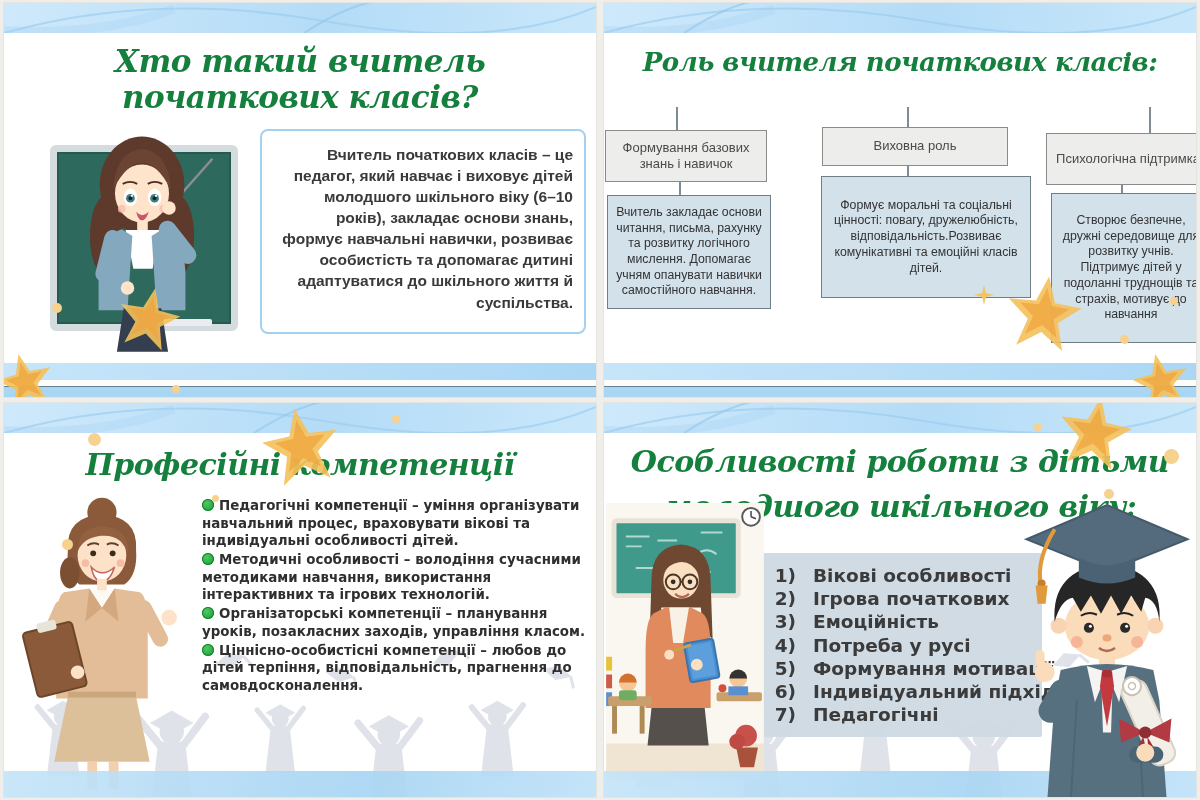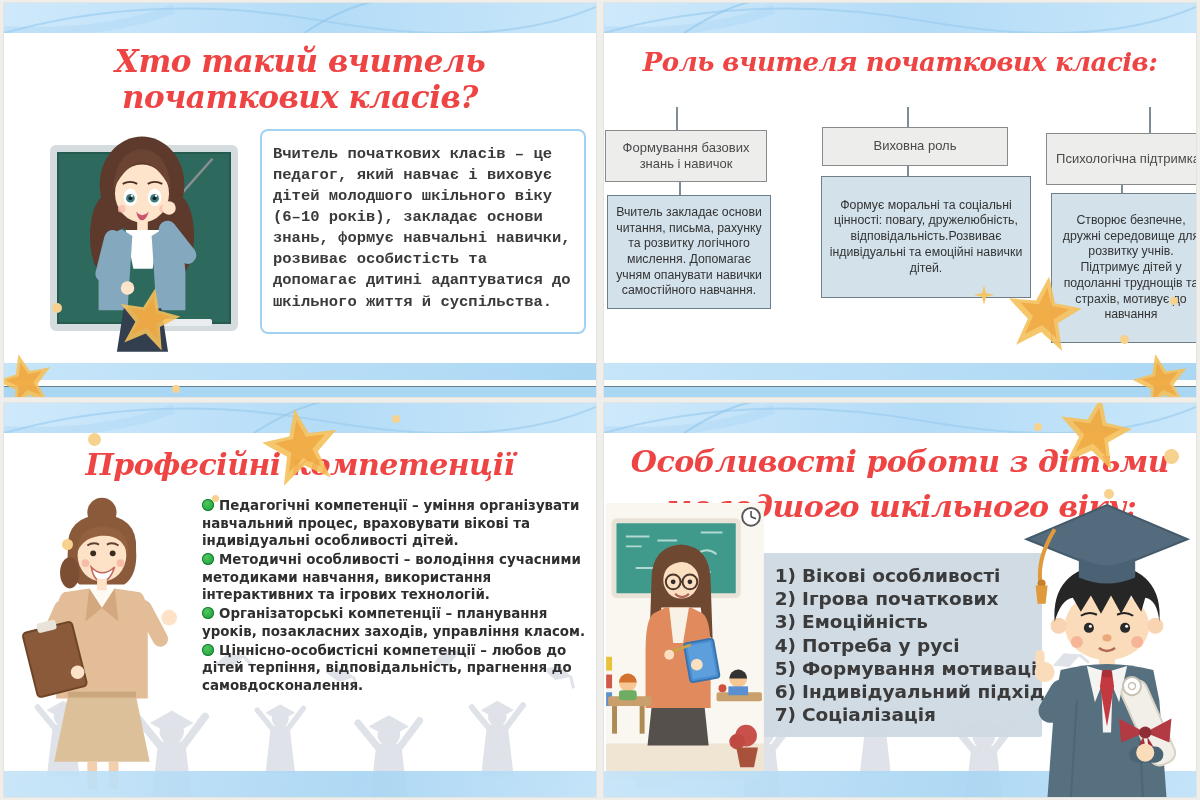--- a/index.html
+++ b/index.html
@@ -14,29 +14,29 @@
     background:linear-gradient(100deg,#cfe9fb 0%,#b4dcf7 55%,#c9e7fa 100%)}
   .foot-top{position:absolute;bottom:0;left:0;width:100%;height:34px;z-index:4}
   .foot-top .b1{position:absolute;top:0;height:17px;width:100%;background:linear-gradient(100deg,#c6e5f9,#abd7f4)}
   .foot-top .tear{position:absolute;top:17px;height:6px;width:100%;background:#fdfdfc}
   .foot-top .line{position:absolute;top:23px;height:1px;width:100%;background:#64808f}
   .foot-top .b2{position:absolute;top:24px;height:10px;width:100%;background:#a9d6f3}
   .band-bot{position:absolute;bottom:0;left:0;width:100%;height:26px;z-index:4;
     background:linear-gradient(100deg,rgba(197,228,248,.92),rgba(168,213,243,.92) 60%,rgba(190,225,248,.92))}
 
   .title{position:absolute;left:0;width:100%;text-align:center;z-index:2;
-    font-family:"DejaVu Serif",serif;font-style:italic;font-weight:bold;color:#ef4444;letter-spacing:-.5px}
+    font-family:"DejaVu Serif",serif;font-style:italic;font-weight:bold;color:#15803d;letter-spacing:-.5px}
 
   
   .tl-board{position:absolute;left:46px;top:142px;width:174px;height:172px;z-index:2;
     background:#2e695d;border:7px solid #d5dcdf;border-radius:6px;box-shadow:inset 0 0 0 2px #265a4f}
   .tl-tray{position:absolute;left:150px;top:316px;width:58px;height:7px;background:#e9edef;border-radius:2px;z-index:2}
   .tl-textbox{position:absolute;left:256px;top:126px;width:300px;height:188px;z-index:2;
     background:#fff;border:2px solid #a3d2f1;border-radius:8px;padding:13px 11px 0 11px;
-    text-align:left;font-size:15.5px;font-weight:600;line-height:1.36;color:#3a3a3a;font-family:Liberation Mono, monospace}
+    text-align:right;font-size:15.5px;font-weight:600;line-height:1.36;color:#3a3a3a;font-family:Liberation Sans, sans-serif}
 
   
   .conn{position:absolute;background:#7d8c95;z-index:2}
   .dbox{position:absolute;z-index:2;display:flex;align-items:center;justify-content:center;text-align:center;
     border:1.5px solid #8a8a8a;color:#4a4a4a}
   .dbox.head{background:#ededec;font-size:13px;line-height:1.25;padding:2px 6px}
   .dbox.detail{background:#d3e1ea;border-color:#6f7f88;color:#333;font-size:12.3px;line-height:1.28;padding:4px 6px}
 
   
   .clist{position:absolute;left:198px;top:94px;width:396px;z-index:2;
@@ -45,21 +45,21 @@
   .cdot{display:inline-block;width:12px;height:12px;border-radius:50%;vertical-align:-1px;margin-right:5px;
     background:radial-gradient(circle at 38% 35%,#52c75f,#2fae4a 55%,#1d8a35);box-shadow:inset 0 0 0 1px #17802e}
   .lead{}
 
   
   .npanel{position:absolute;left:154px;top:150px;width:284px;height:184px;z-index:2;
     background:rgba(205,217,227,.95);border-radius:2px;padding:11px 0 0 6px;box-sizing:border-box}
   .nrow{display:flex;height:23.2px;align-items:center;
     font-family:"DejaVu Sans",sans-serif;font-size:18.5px;font-weight:600;color:#3b3b3b}
   .nnum{width:32px;text-align:right;flex:none}
-  .ntext{margin-left:6px;white-space:nowrap}
+  .ntext{margin-left:17px;white-space:nowrap}
 
   .star{position:absolute;z-index:5}
   .deco-dot{position:absolute;border-radius:50%;background:#f6d28e;z-index:5}
   .wm{position:absolute;left:0;bottom:0;width:592px;height:150px;z-index:0;opacity:.55}
   .figsvg{position:absolute;z-index:3}
   .boysvg{position:absolute;z-index:6}
 </style>
 </head>
 <body>
 
@@ -150,21 +150,21 @@
   <div class="conn" style="left:545px;top:104px;width:2px;height:26px"></div>
   <div class="conn" style="left:303px;top:158px;width:2px;height:15px"></div>
   <div class="conn" style="left:75px;top:174px;width:2px;height:18px"></div>
   <div class="conn" style="left:517px;top:176px;width:2px;height:14px"></div>
 
   <div class="dbox head" style="left:1px;top:127px;width:148px;height:46px">Формування базових знань і навичок</div>
   <div class="dbox head" style="left:218px;top:124px;width:172px;height:33px">Виховна роль</div>
   <div class="dbox head" style="left:442px;top:130px;width:150px;height:46px">Психологічна підтримка</div>
 
   <div class="dbox detail" style="left:3px;top:192px;width:150px;height:104px">Вчитель закладає основи читання, письма, рахунку та розвитку логічного мислення. Допомагає учням опанувати навички самостійного навчання.</div>
-  <div class="dbox detail" style="left:217px;top:173px;width:196px;height:112px">Формує моральні та соціальні цінності: повагу, дружелюбність, відповідальність.Розвиває індивідуальні та емоційні навички дітей.</div>
+  <div class="dbox detail" style="left:217px;top:173px;width:196px;height:112px">Формує моральні та соціальні цінності: повагу, дружелюбність, відповідальність.Розвиває комунікативні та емоційні класів дітей.</div>
   <div class="dbox detail" style="left:447px;top:190px;width:146px;height:140px">Створює безпечне, дружні середовище для розвитку учнів. Підтримує дітей у подоланні труднощів та страхів, мотивує до навчання</div>
 
   <svg class="star" style="left:398px;top:270px;width:84px;height:80px;transform:rotate(8deg)" viewBox="0 0 100 100">
     <polygon points="50,4 62,36 96,38 69,60 79,94 50,74 21,94 31,60 4,38 38,36" fill="#f5c05a" opacity=".9"></polygon>
     <polygon points="50,18 58,40 81,41 63,56 70,79 50,65 30,79 37,56 19,41 42,40" fill="#eda43e" opacity=".75"></polygon>
   </svg>
   <svg class="star" style="left:518px;top:348px;width:78px;height:60px;transform:rotate(-12deg)" viewBox="0 0 100 100">
     <polygon points="50,4 62,36 96,38 69,60 79,94 50,74 21,94 31,60 4,38 38,36" fill="#f5c05a" opacity=".9"></polygon>
     <polygon points="50,18 58,40 81,41 63,56 70,79 50,65 30,79 37,56 19,41 42,40" fill="#eda43e" opacity=".75"></polygon>
   </svg>
@@ -443,21 +443,21 @@
     <div class="nrow">
         <span class="nnum">5)</span>
         <span class="ntext">Формування мотивації</span>
       </div>
     <div class="nrow">
         <span class="nnum">6)</span>
         <span class="ntext">Індивідуальний підхід</span>
       </div>
     <div class="nrow">
         <span class="nnum">7)</span>
-        <span class="ntext">Соціалізація</span>
+        <span class="ntext">Педагогічні</span>
       </div>
   </div>
 
   <svg class="boysvg" style="left:410px;top:96px;width:186px;height:312px" viewBox="0 0 180 310">
     <ellipse cx="90" cy="126" rx="42" ry="34" fill="#fbdcba"></ellipse>
     <circle cx="42" cy="126" r="8" fill="#f9d4b2"></circle>
       <circle cx="138" cy="126" r="8" fill="#f9d4b2"></circle>
     <path d="M38,122 Q34,70 90,64 Q146,70 142,122 Q140,100 128,98 L124,112 L114,96 L104,114 L94,96 L84,114 L74,96 L64,112 L56,98 Q44,100 38,122 Z" fill="#262626"></path>
     <circle cx="72" cy="128" r="5" fill="#2a2a2a"></circle>
       <circle cx="108" cy="128" r="5" fill="#2a2a2a"></circle>

